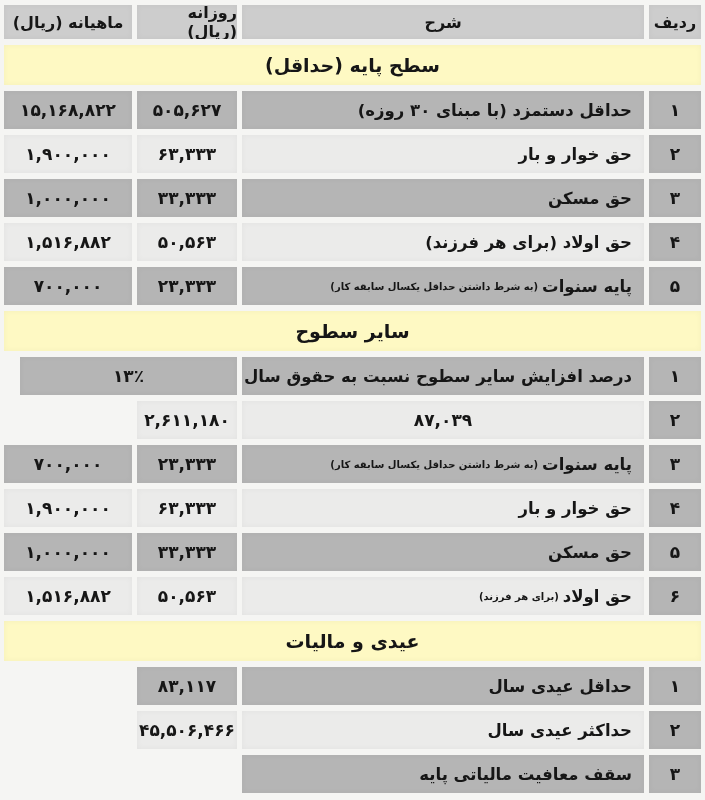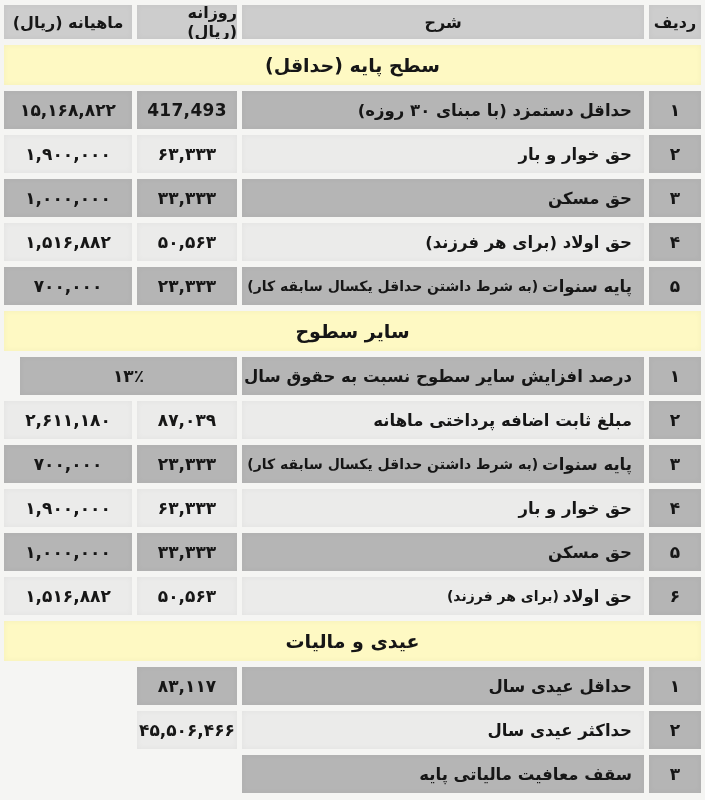--- a/index.html
+++ b/index.html
@@ -63,21 +63,21 @@
   }
 
   .desc-cell {
     justify-content: flex-start;    
     padding: 0 12px;
     font-weight: bold;
     font-size: 16.5px;
     white-space: nowrap;
   }
   .desc-small {
-    font-size: 14px;
+    font-size: 10px;
     font-weight: bold;
     margin-right: 4px;
   }
 
   .val-cell {
     direction: ltr;                 
     font-weight: bold;
     font-size: 17px;
     letter-spacing: 0.3px;
   }
@@ -101,21 +101,21 @@
   </div>
 
 <div class="row section-row">
       <div class="cell section-cell">سطح پایه (حداقل)</div>
     </div>
     <div class="row data-row">
       <div class="cell num-cell">۱</div>
       <div class="cell desc-cell dark">
         <span class="desc-main">حداقل دستمزد (با مبنای ۳۰ روزه)</span>
       </div>
-      <div class="cell val-cell dark">417,493</div>
+      <div class="cell val-cell dark">۵۰۵,۶۲۷</div>
       <div class="cell val-cell dark">۱۵,۱۶۸,۸۲۲</div>
     </div>
     <div class="row data-row">
       <div class="cell num-cell">۲</div>
       <div class="cell desc-cell light">
         <span class="desc-main">حق خوار و بار</span>
       </div>
       <div class="cell val-cell light">۶۳,۳۳۳</div>
       <div class="cell val-cell light">۱,۹۰۰,۰۰۰</div>
     </div>
@@ -149,23 +149,20 @@
     </div>
     <div class="row data-row">
       <div class="cell num-cell">۱</div>
       <div class="cell desc-cell dark">
         <span class="desc-main">درصد افزایش سایر سطوح نسبت به حقوق سال قبل</span>
       </div>
       <div class="cell val-cell merged dark">۱۳٪</div>
     </div>
     <div class="row data-row">
       <div class="cell num-cell">۲</div>
-      <div class="cell desc-cell light">
-        <span class="desc-main">مبلغ ثابت اضافه پرداختی ماهانه</span>
-      </div>
       <div class="cell val-cell light">۸۷,۰۳۹</div>
       <div class="cell val-cell light">۲,۶۱۱,۱۸۰</div>
     </div>
     <div class="row data-row">
       <div class="cell num-cell">۳</div>
       <div class="cell desc-cell dark">
         <span class="desc-main">پایه سنوات</span>
         <span class="desc-small">(به شرط داشتن حداقل یکسال سابقه کار)</span>
       </div>
       <div class="cell val-cell dark">۲۳,۳۳۳</div>

